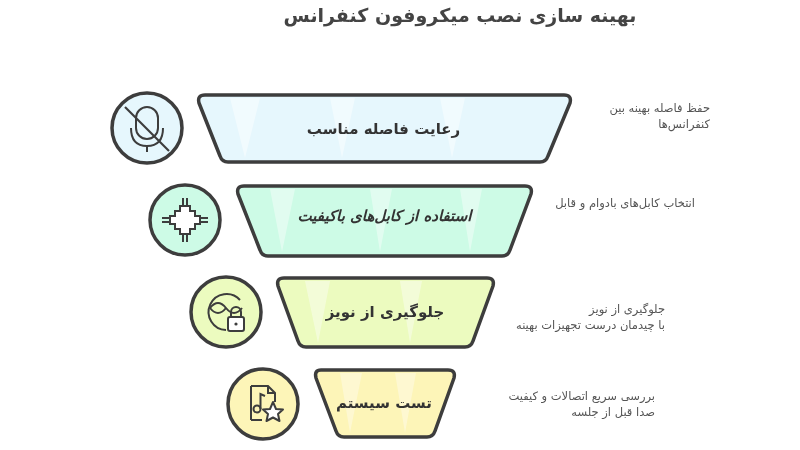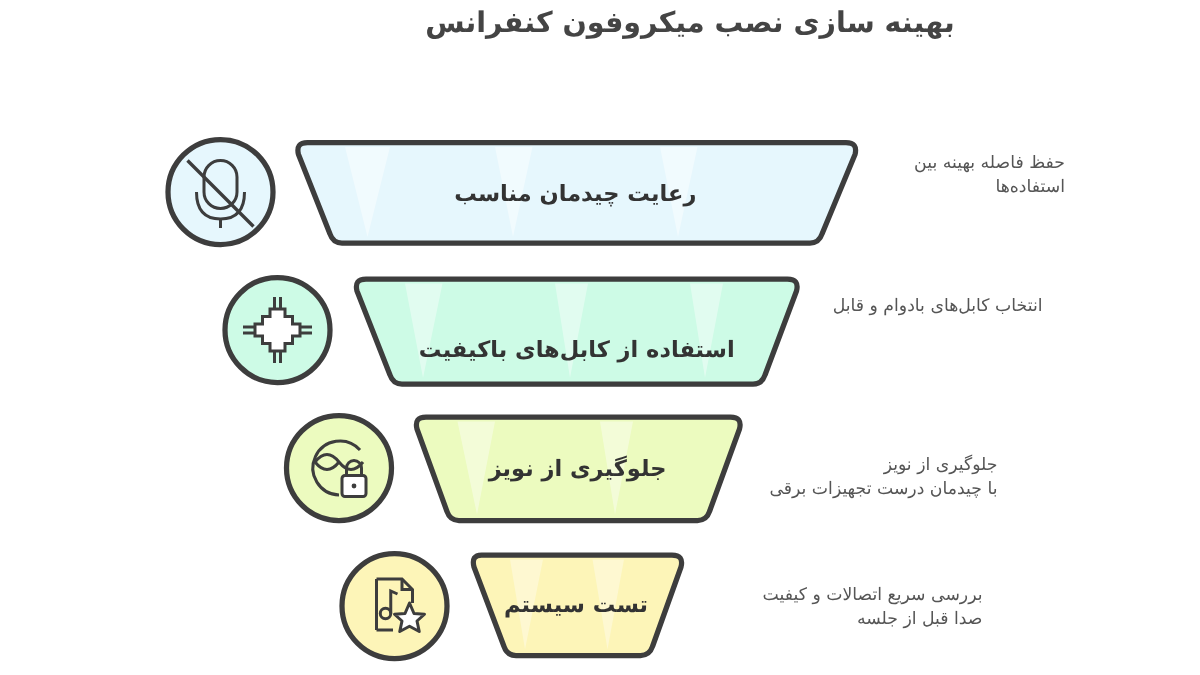--- a/index.html
+++ b/index.html
@@ -66,32 +66,32 @@
       <circle cx="263" cy="404" r="35" fill="#fdf5b8" stroke="#3d3d3d" stroke-width="3.5"></circle>
       <path d="M251,386 L268,386 L275,393 L275,402 M262,420 L251,420 Z M251,386 L251,420" fill="none" stroke="#3d3d3d" stroke-width="2"></path>
       <path d="M268,386 L268,393 L275,393" fill="none" stroke="#3d3d3d" stroke-width="2"></path>
       <circle cx="257" cy="409" r="3.5" fill="none" stroke="#3d3d3d" stroke-width="2"></circle>
       <path d="M260.5,409 L260.5,394 L265,396" fill="none" stroke="#3d3d3d" stroke-width="2"></path>
       <path d="M273,402 L276,409 L283,409.5 L278,414 L279.5,421 L273,417.5 L266.5,421 L268,414 L263,409.5 L270,409 Z" fill="#ffffff" stroke="#3d3d3d" stroke-width="2" stroke-linejoin="round"></path>
     </g>
   </g>
 </svg>
 
-<div class="stage-label" style="left:222px; width:323px; top:120px;">رعایت چیدمان مناسب</div>
-<div class="stage-label" style="left:262px; width:245px; top:224px;">استفاده از کابل‌های باکیفیت</div>
+<div class="stage-label" style="left:222px; width:323px; top:120px;">رعایت فاصله مناسب</div>
+<div class="stage-label" style="left:262px; width:245px; top:207px;font-style:italic;">استفاده از کابل‌های باکیفیت</div>
 <div class="stage-label" style="left:300px; width:170px; top:303px;">جلوگیری از نویز</div>
 <div class="stage-label" style="left:338px; width:94px; top:394px;">تست سیستم</div>
 
 <div class="desc" style="left:585px; width:125px; top:100px;">
   <div>حفظ فاصله بهینه بین</div>
-  <div>استفاده‌ها</div>
+  <div>کنفرانس‌ها</div>
 </div>
 <div class="desc" style="left:540px; width:155px; top:195px;">
   <div>انتخاب کابل‌های بادوام و قابل</div>
 </div>
 <div class="desc" style="left:505px; width:160px; top:301px;">
   <div>جلوگیری از نویز</div>
-  <div>با چیدمان درست تجهیزات برقی</div>
+  <div>با چیدمان درست تجهیزات بهینه</div>
 </div>
 <div class="desc" style="left:490px; width:165px; top:388px;">
   <div>بررسی سریع اتصالات و کیفیت</div>
   <div>صدا قبل از جلسه</div>
 </div>
 
 </body></html>

